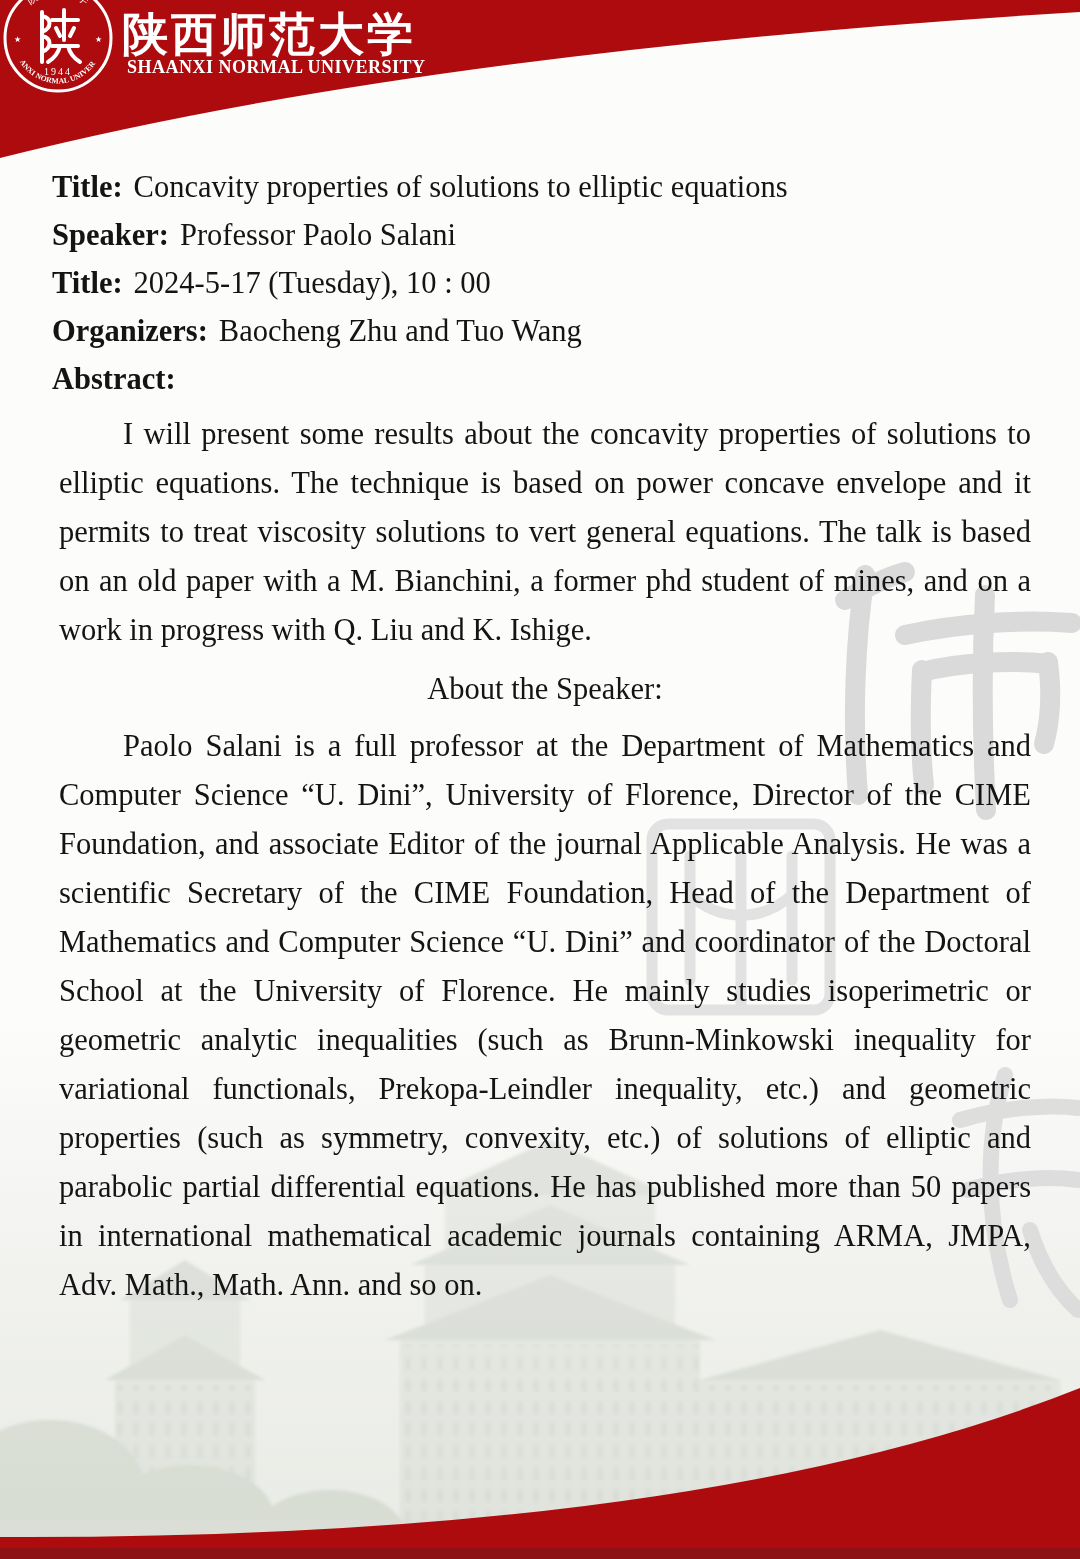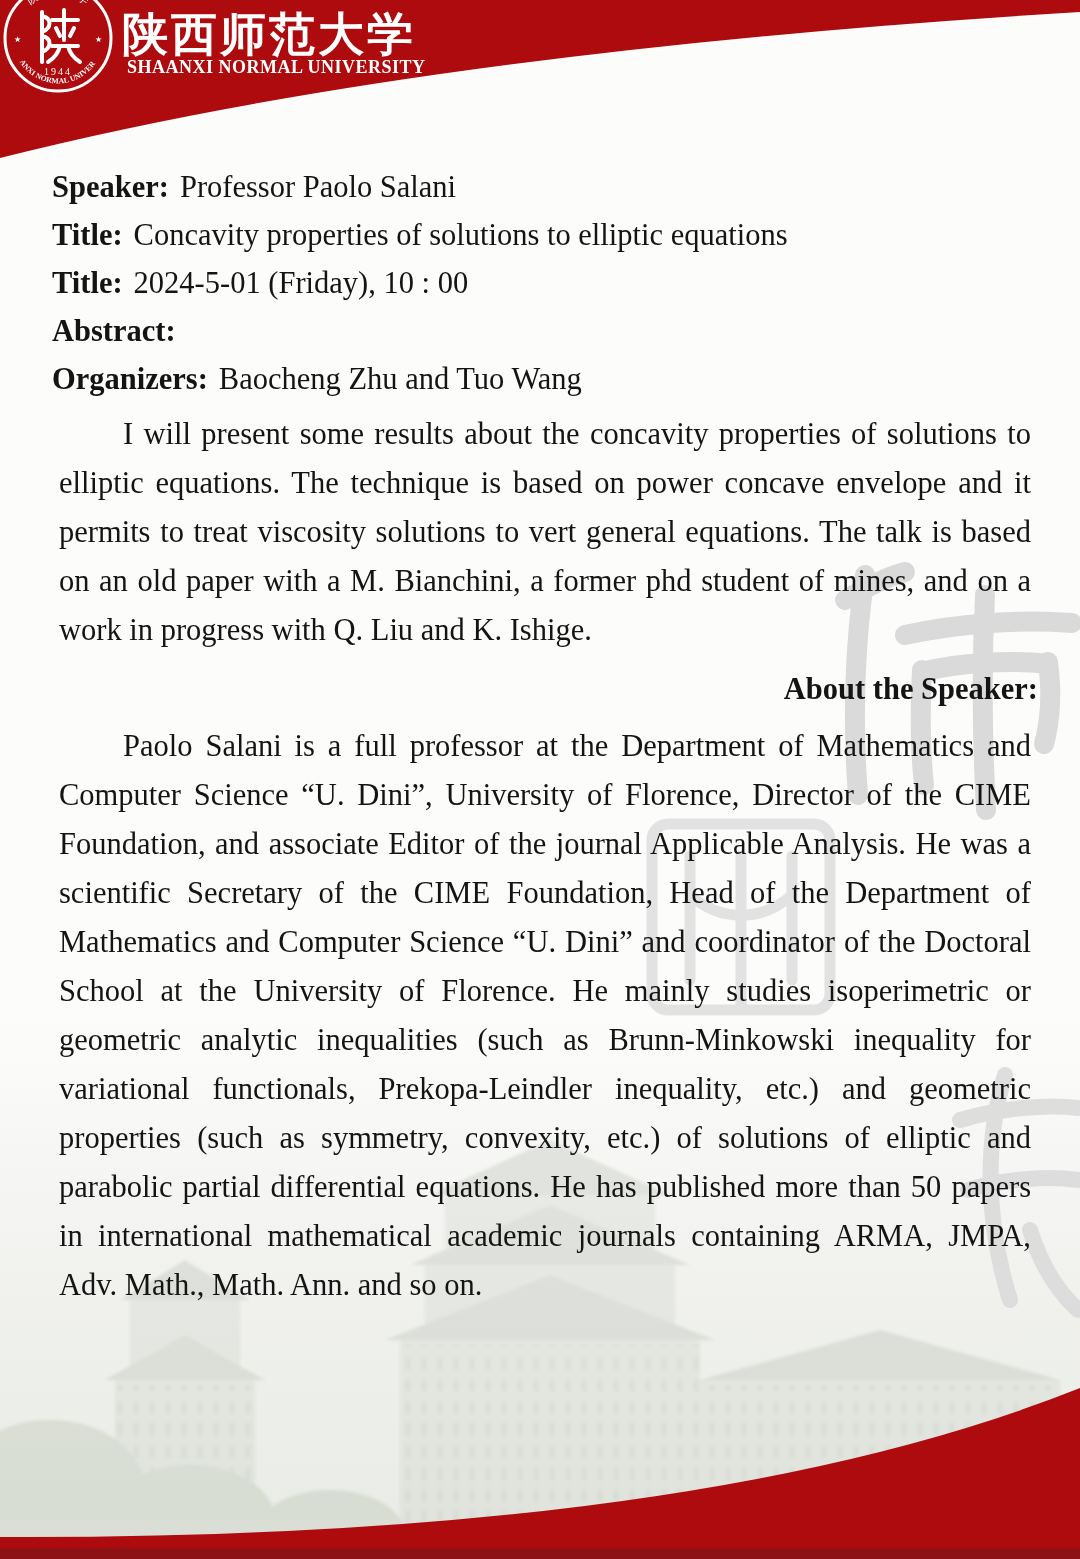--- a/index.html
+++ b/index.html
@@ -32,21 +32,21 @@
   .calligraphy-svg{position:absolute;left:560px;top:540px;z-index:0;}
   .campus-svg{position:absolute;left:0;top:1090px;z-index:0;}
   
   .content{
     position:absolute;left:52px;top:163px;width:986px;z-index:2;
     font-size:30.5px;line-height:49px;text-align:justify;
   }
   .info-row{line-height:48px;text-align:left;}
   .lbl{font-weight:bold;margin-right:11px;}
   .para{margin:7px;text-indent:64px;}
-  .about-label{font-weight:bold;line-height:52px;margin-top:8px;text-align:right;}
+  .about-label{font-weight:normal;line-height:52px;margin-top:8px;text-align:center;}
   
   .footer-svg{position:absolute;left:0;top:1370px;z-index:4;}
 </style>
 </head>
 <body>
 
 <div class="wash"></div>
 
 <svg class="calligraphy-svg" width="520" height="800" viewBox="0 0 520 800" aria-hidden="true">
   <g stroke="#d2d2d2" stroke-width="20" stroke-linecap="round" fill="none" opacity="0.8">
@@ -143,33 +143,33 @@
     <path d="M68,58 C70,66 75,71 80,74"></path>
   </g>
   <text x="58" y="87" text-anchor="middle" font-family="Liberation Serif, serif" font-size="10" letter-spacing="2" fill="#ffffff">1944</text>
 </svg>
 
 <div class="brand-cn">陕西师范大学</div>
 <div class="brand-en">SHAANXI NORMAL UNIVERSITY</div>
 
 <main class="content">
   <div class="info-row">
+    <span class="lbl">Title:</span><span>Concavity properties of solutions to elliptic equations</span>
+  </div>
+  <div class="info-row">
     <span class="lbl">Speaker:</span><span>Professor Paolo Salani</span>
   </div>
   <div class="info-row">
-    <span class="lbl">Title:</span><span>Concavity properties of solutions to elliptic equations</span>
+    <span class="lbl">Title:</span><span>2024-5-17 (Tuesday), 10 : 00</span>
   </div>
   <div class="info-row">
-    <span class="lbl">Title:</span><span>2024-5-01 (Friday), 10 : 00</span>
+    <span class="lbl">Organizers:</span><span>Baocheng Zhu and Tuo Wang</span>
   </div>
   <div class="info-row">
     <span class="lbl">Abstract:</span>
-  </div>
-  <div class="info-row">
-    <span class="lbl">Organizers:</span><span>Baocheng Zhu and Tuo Wang</span>
   </div>
   <p class="para">I will present some results about the concavity properties of solutions to elliptic equations. The technique is based on power concave envelope and it permits to treat viscosity solutions to vert general equations. The talk is based on an old paper with a M. Bianchini, a former phd student of mines, and on a work in progress with Q. Liu and K. Ishige.</p>
   <div class="about-label">About the Speaker:</div>
   <p class="para">Paolo Salani is a full professor at the Department of Mathematics and Computer Science “U. Dini”, University of Florence, Director of the CIME Foundation, and associate Editor of the journal Applicable Analysis. He was a scientific Secretary of the CIME Foundation, Head of the Department of Mathematics and Computer Science “U. Dini” and coordinator of the Doctoral School at the University of Florence. He mainly studies isoperimetric or geometric analytic inequalities (such as Brunn-Minkowski inequality for variational functionals, Prekopa-Leindler inequality, etc.) and geometric properties (such as symmetry, convexity, etc.) of solutions of elliptic and parabolic partial differential equations. He has published more than 50 papers in international mathematical academic journals containing ARMA, JMPA, Adv. Math., Math. Ann. and so on.</p>
 </main>
 
 <svg class="footer-svg" width="1080" height="189" viewBox="0 1370 1080 189" aria-hidden="true">
   <path d="M0,1537 Q700,1540 1080,1388 L1080,1559 L0,1559 Z" fill="#AE0B0E"></path>
   <rect x="0" y="1548" width="1080" height="11" fill="#8C1216"></rect>
 </svg>

